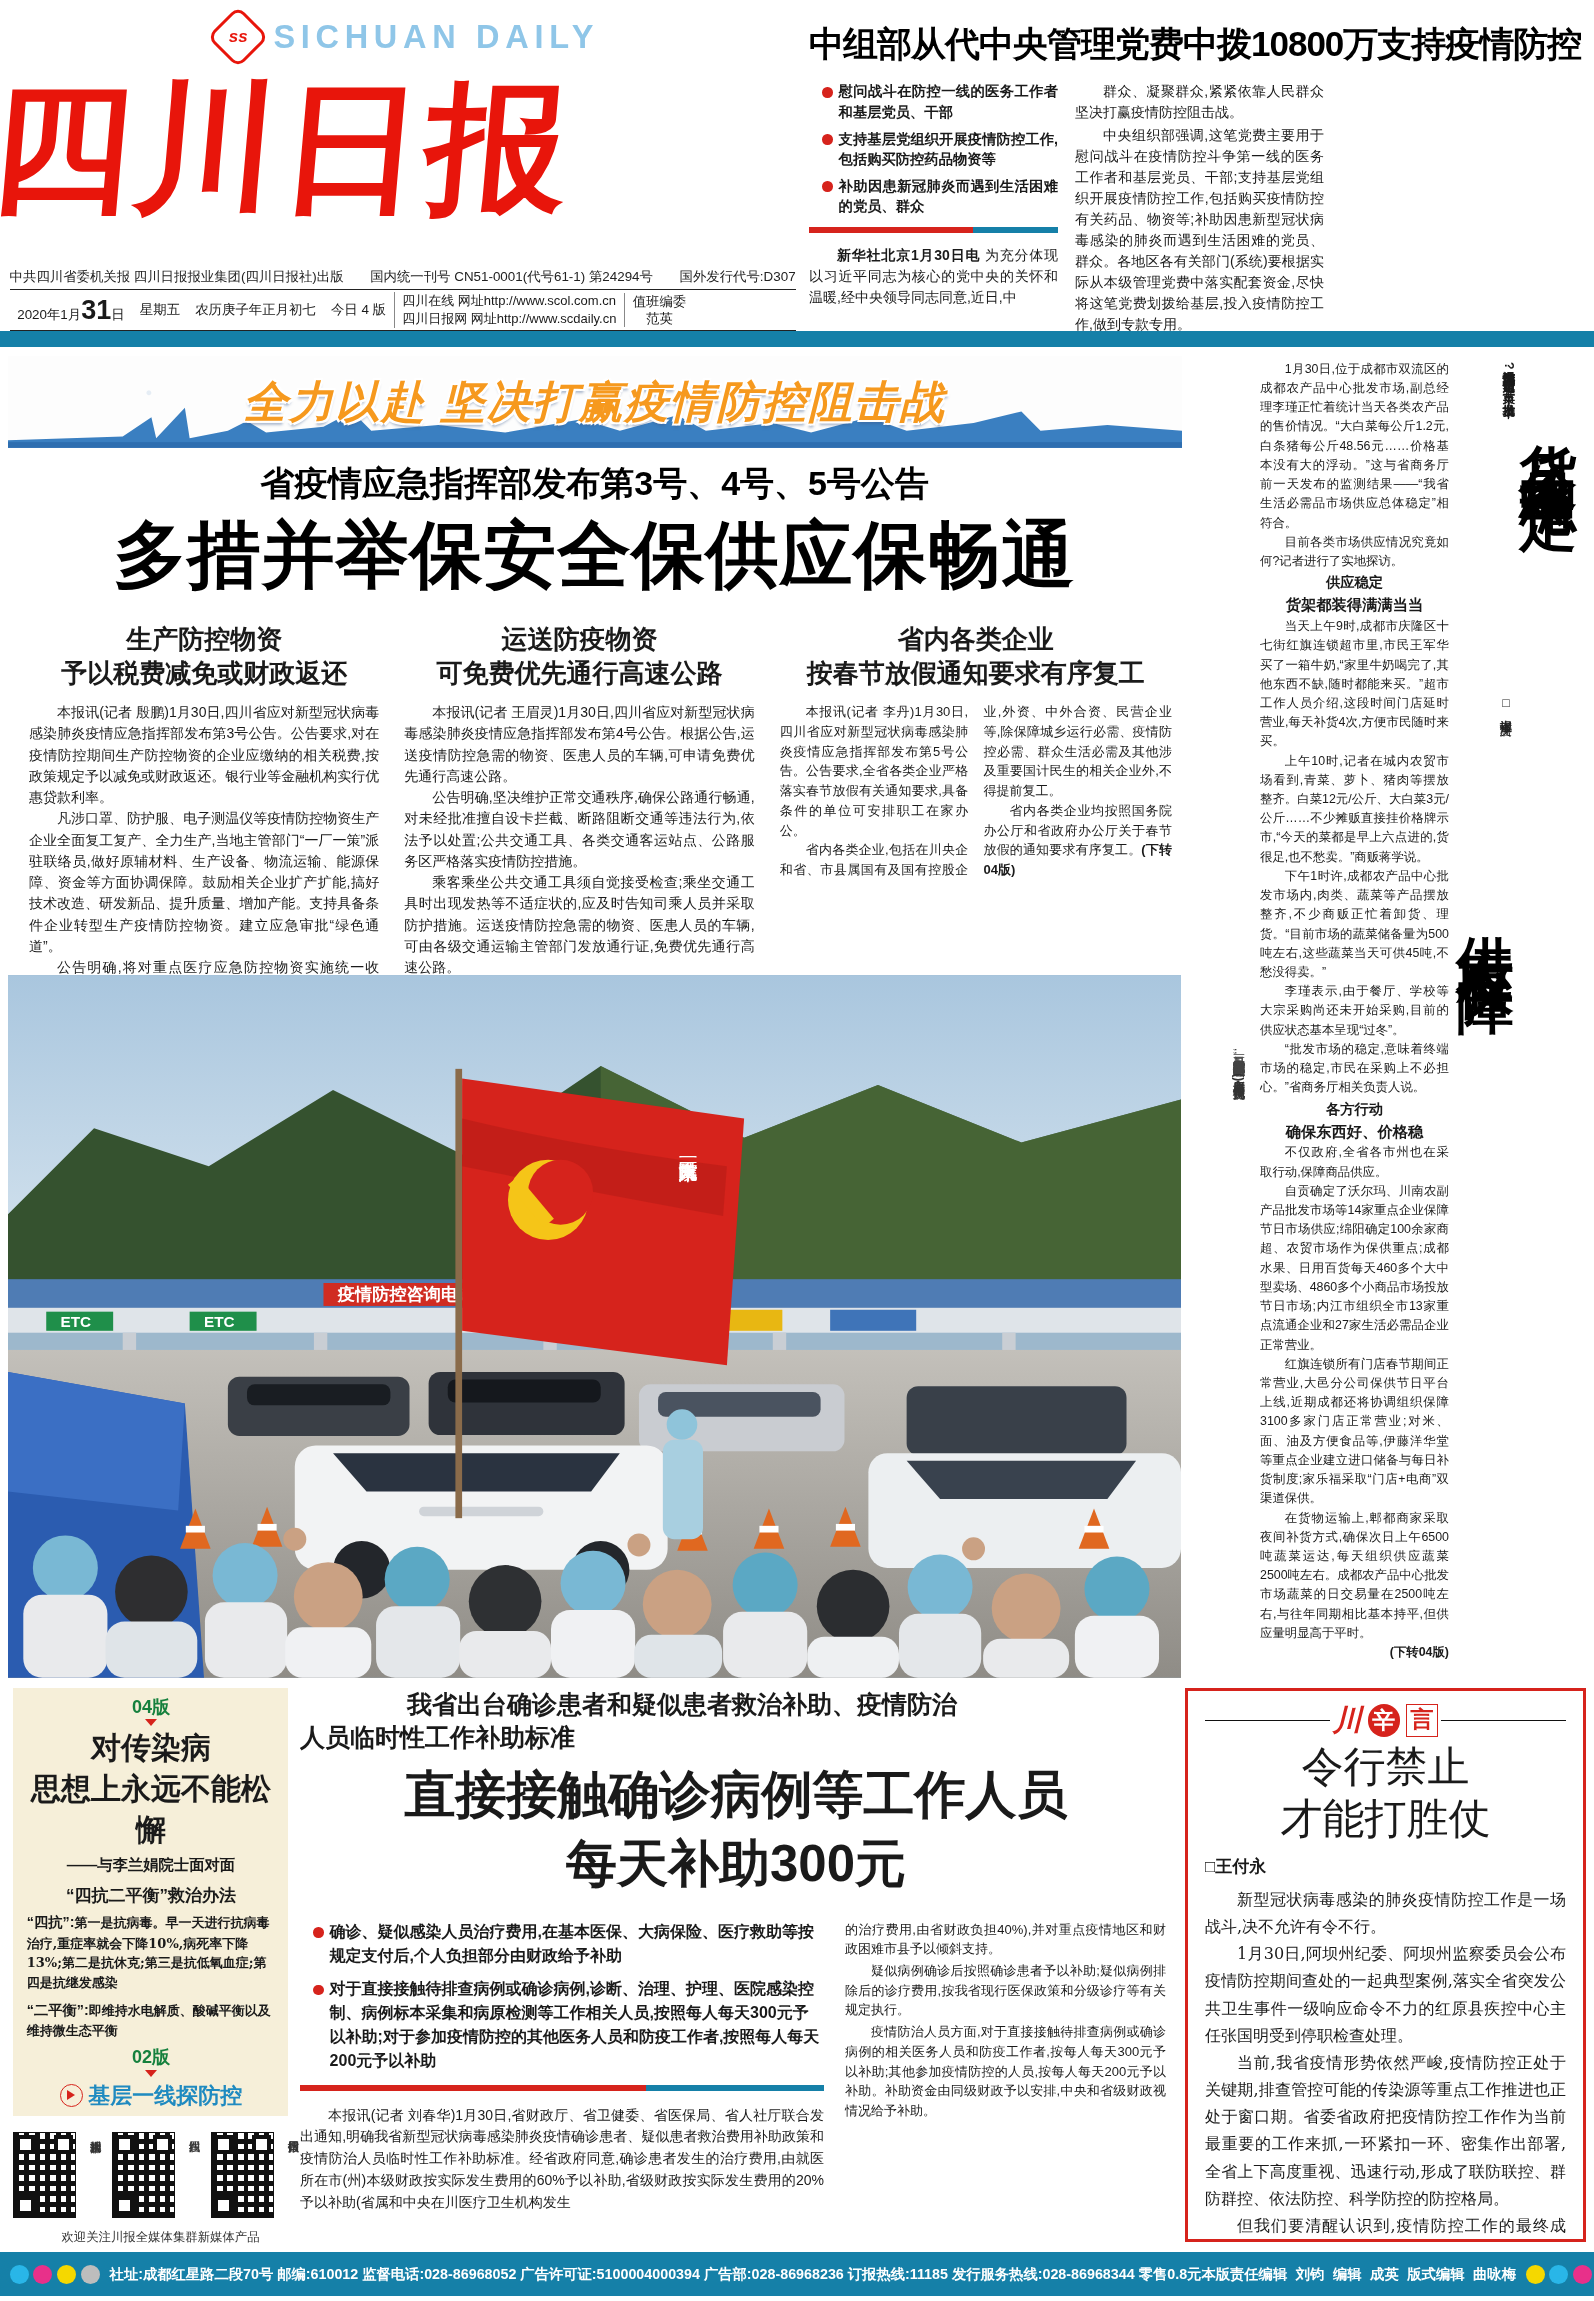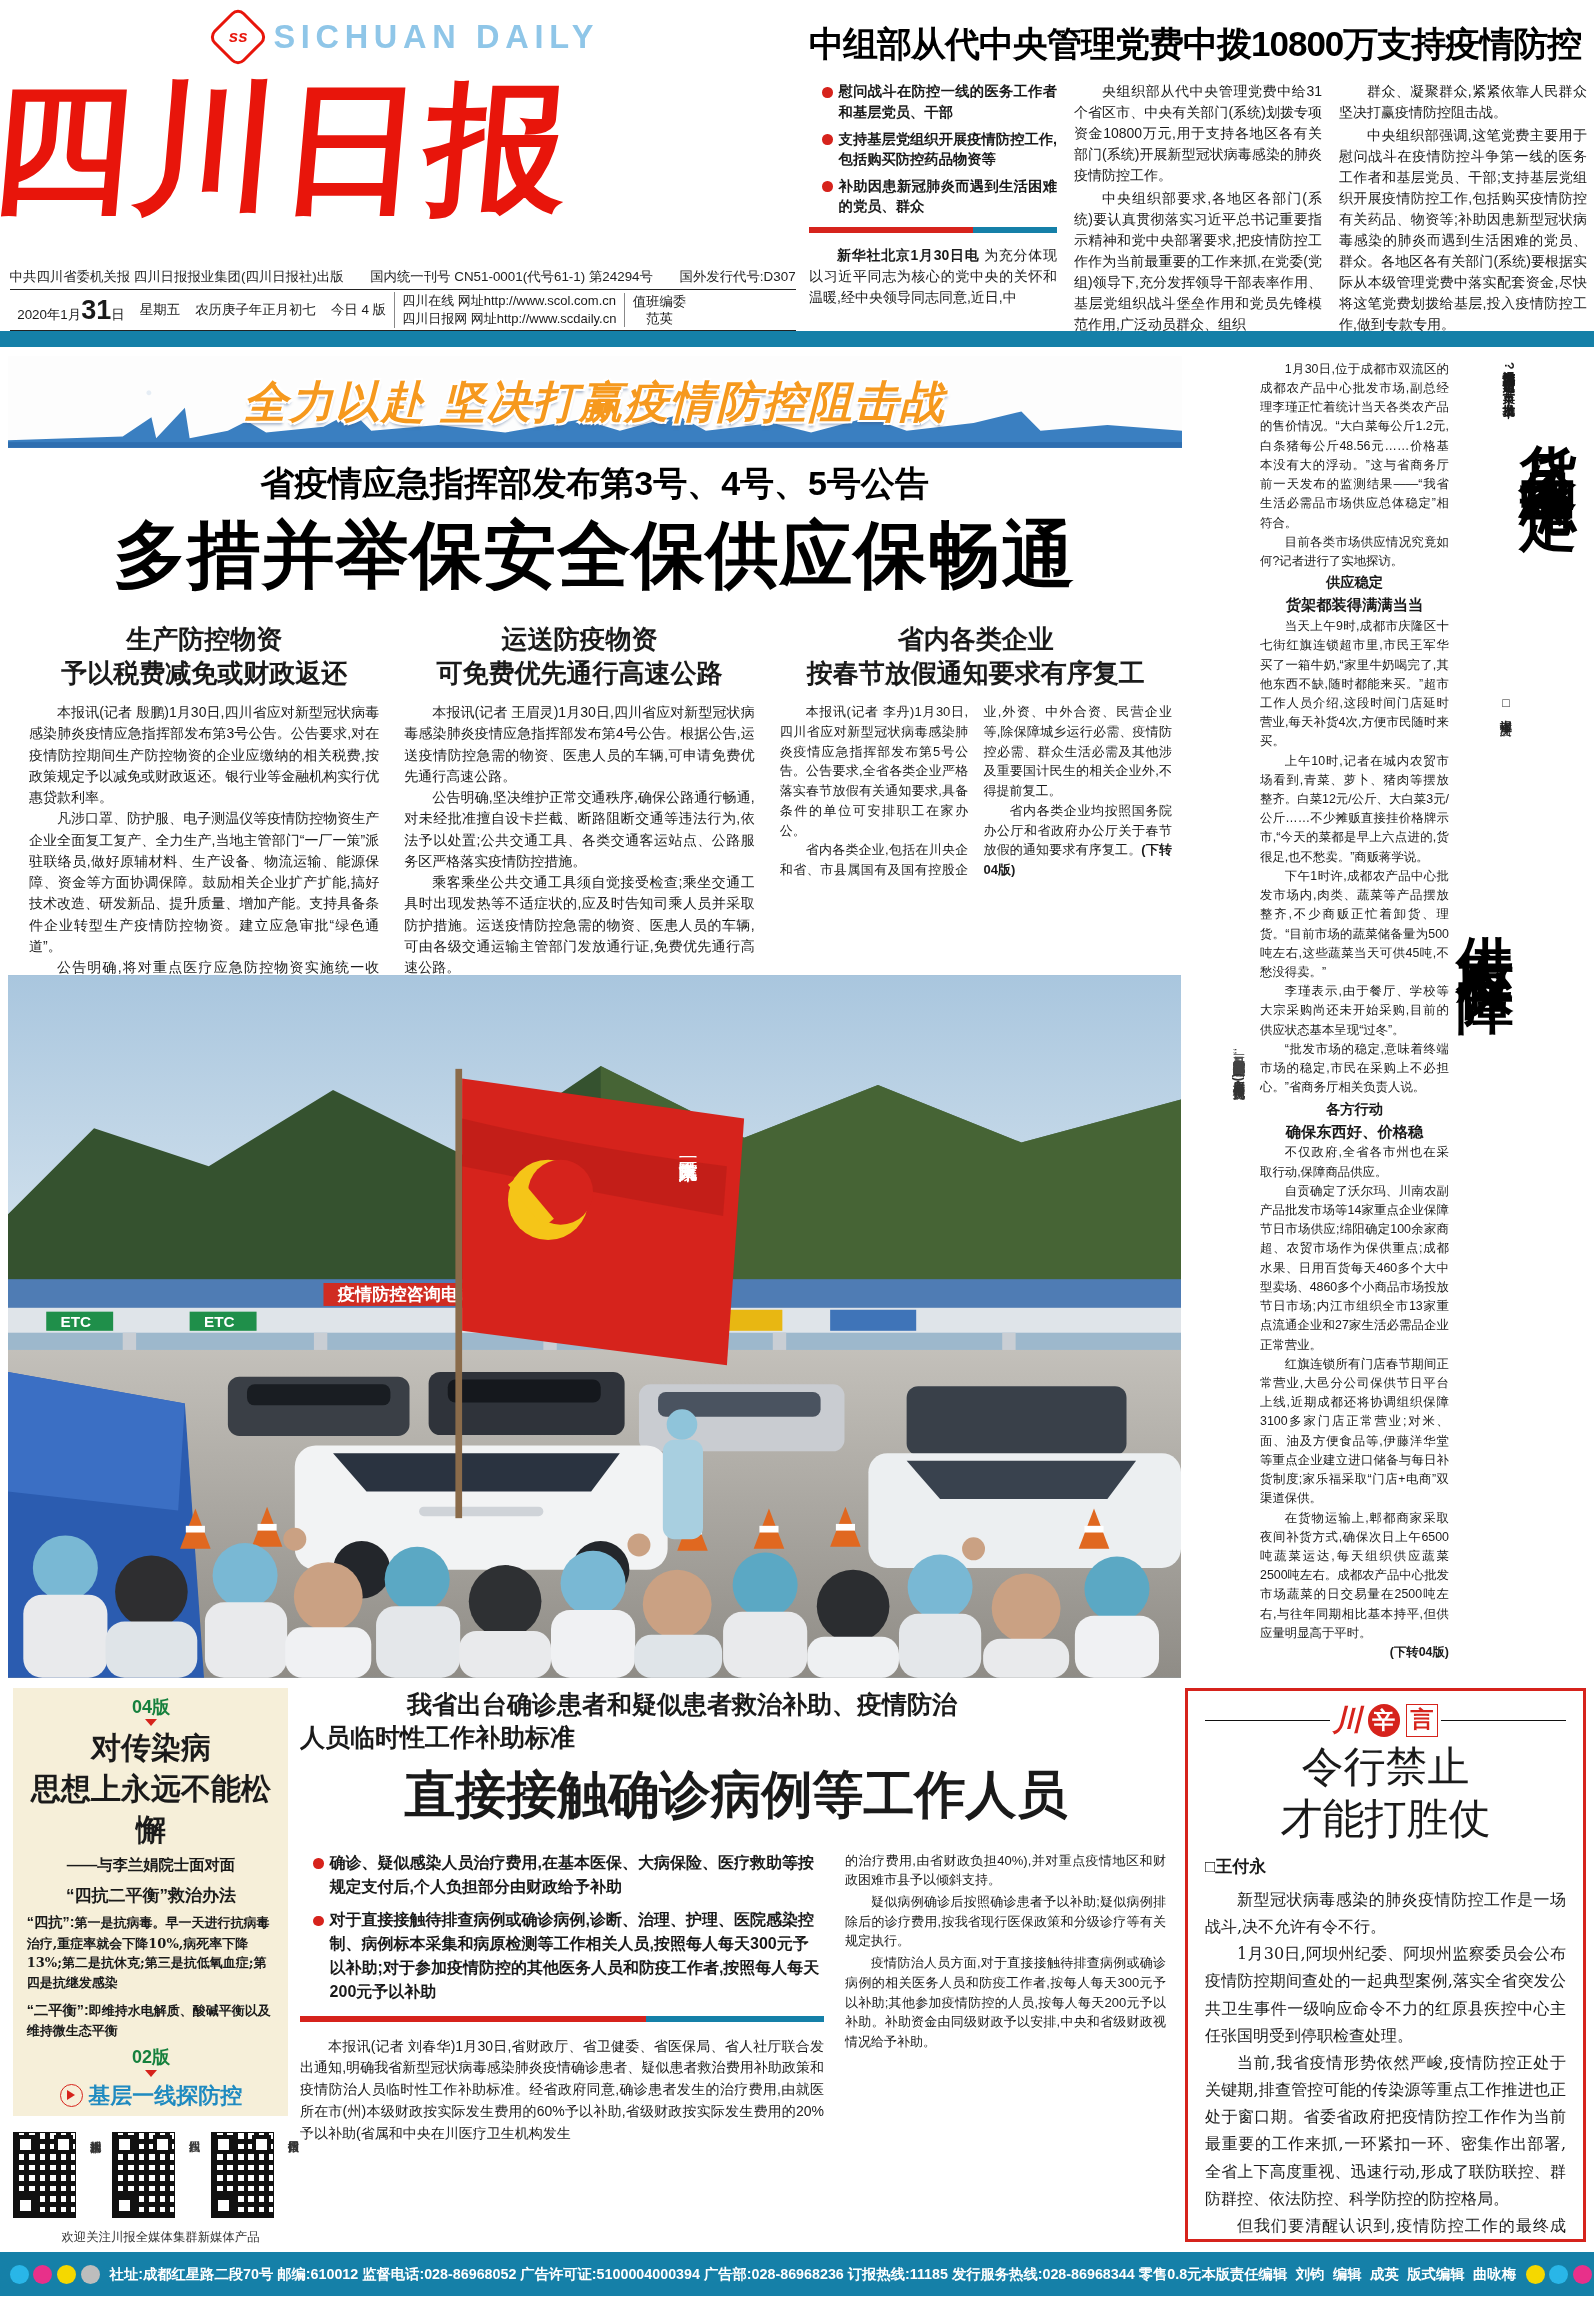--- a/index.html
+++ b/index.html
@@ -184,24 +184,20 @@
           <span class="dot"></span>
           <span>支持基层党组织开展疫情防控工作,包括购买防控药品物资等</span>
         </div>
       <div class="tr-bullet">
           <span class="dot"></span>
           <span>补助因患新冠肺炎而遇到生活困难的党员、群众</span>
         </div>
       <div class="rb-bar"></div>
       <p><span class="lead-label">新华社北京1月30日电</span>
          <span>为充分体现以习近平同志为核心的党中央的关怀和温暖,经中央领导同志同意,近日,中</span></p>
-    </div>
-    <div class="tr-col">
-      <p>央组织部从代中央管理党费中给31个省区市、中央有关部门(系统)划拨专项资金10800万元,用于支持各地区各有关部门(系统)开展新型冠状病毒感染的肺炎疫情防控工作。</p>
-      <p>中央组织部要求,各地区各部门(系统)要认真贯彻落实习近平总书记重要指示精神和党中央部署要求,把疫情防控工作作为当前最重要的工作来抓,在党委(党组)领导下,充分发挥领导干部表率作用、基层党组织战斗堡垒作用和党员先锋模范作用,广泛动员群众、组织</p>
     </div>
     <div class="tr-col">
       <p>群众、凝聚群众,紧紧依靠人民群众坚决打赢疫情防控阻击战。</p>
       <p>中央组织部强调,这笔党费主要用于慰问战斗在疫情防控斗争第一线的医务工作者和基层党员、干部;支持基层党组织开展疫情防控工作,包括购买疫情防控有关药品、物资等;补助因患新型冠状病毒感染的肺炎而遇到生活困难的党员、群众。各地区各有关部门(系统)要根据实际从本级管理党费中落实配套资金,尽快将这笔党费划拨给基层,投入疫情防控工作,做到专款专用。</p>
     </div>
   </div>
 </div>
 
 <div class="abs tealbar"></div>
 
@@ -468,20 +464,21 @@
   <div class="qrlabel vt">四川日报微信</div>
 </div>
 <div class="abs qrnote">欢迎关注川报全媒体集群新媒体产品</div>
 
 <div class="abs bm">
   <div class="bm-intro">
     <span class="i1">我省出台确诊患者和疑似患者救治补助、疫情防治</span>
     <span>人员临时性工作补助标准</span>
   </div>
   <div class="bm-h1">直接接触确诊病例等工作人员</div>
+  <div class="bm-h2">每天补助300元</div>
   <div class="bm-cols">
     <div class="bm-left">
       <div class="bm-bullet">
           <span class="dot"></span>
           <span>确诊、疑似感染人员治疗费用,在基本医保、大病保险、医疗救助等按规定支付后,个人负担部分由财政给予补助</span>
         </div>
       <div class="bm-bullet">
           <span class="dot"></span>
           <span>对于直接接触待排查病例或确诊病例,诊断、治理、护理、医院感染控制、病例标本采集和病原检测等工作相关人员,按照每人每天300元予以补助;对于参加疫情防控的其他医务人员和防疫工作者,按照每人每天200元予以补助</span>
         </div>

